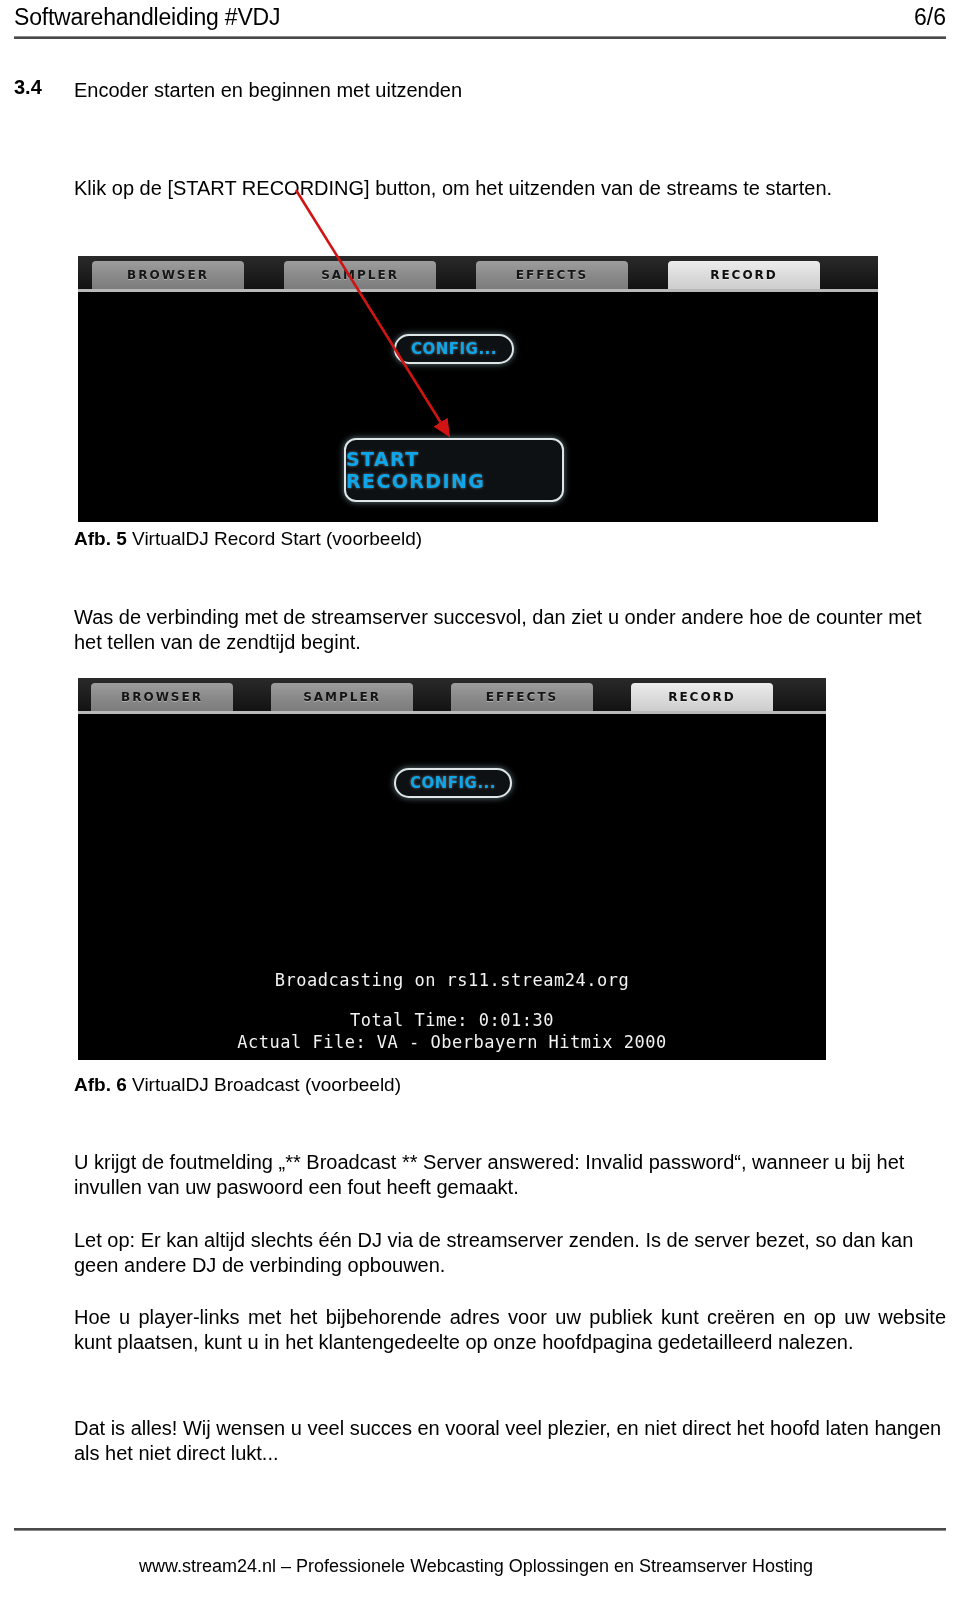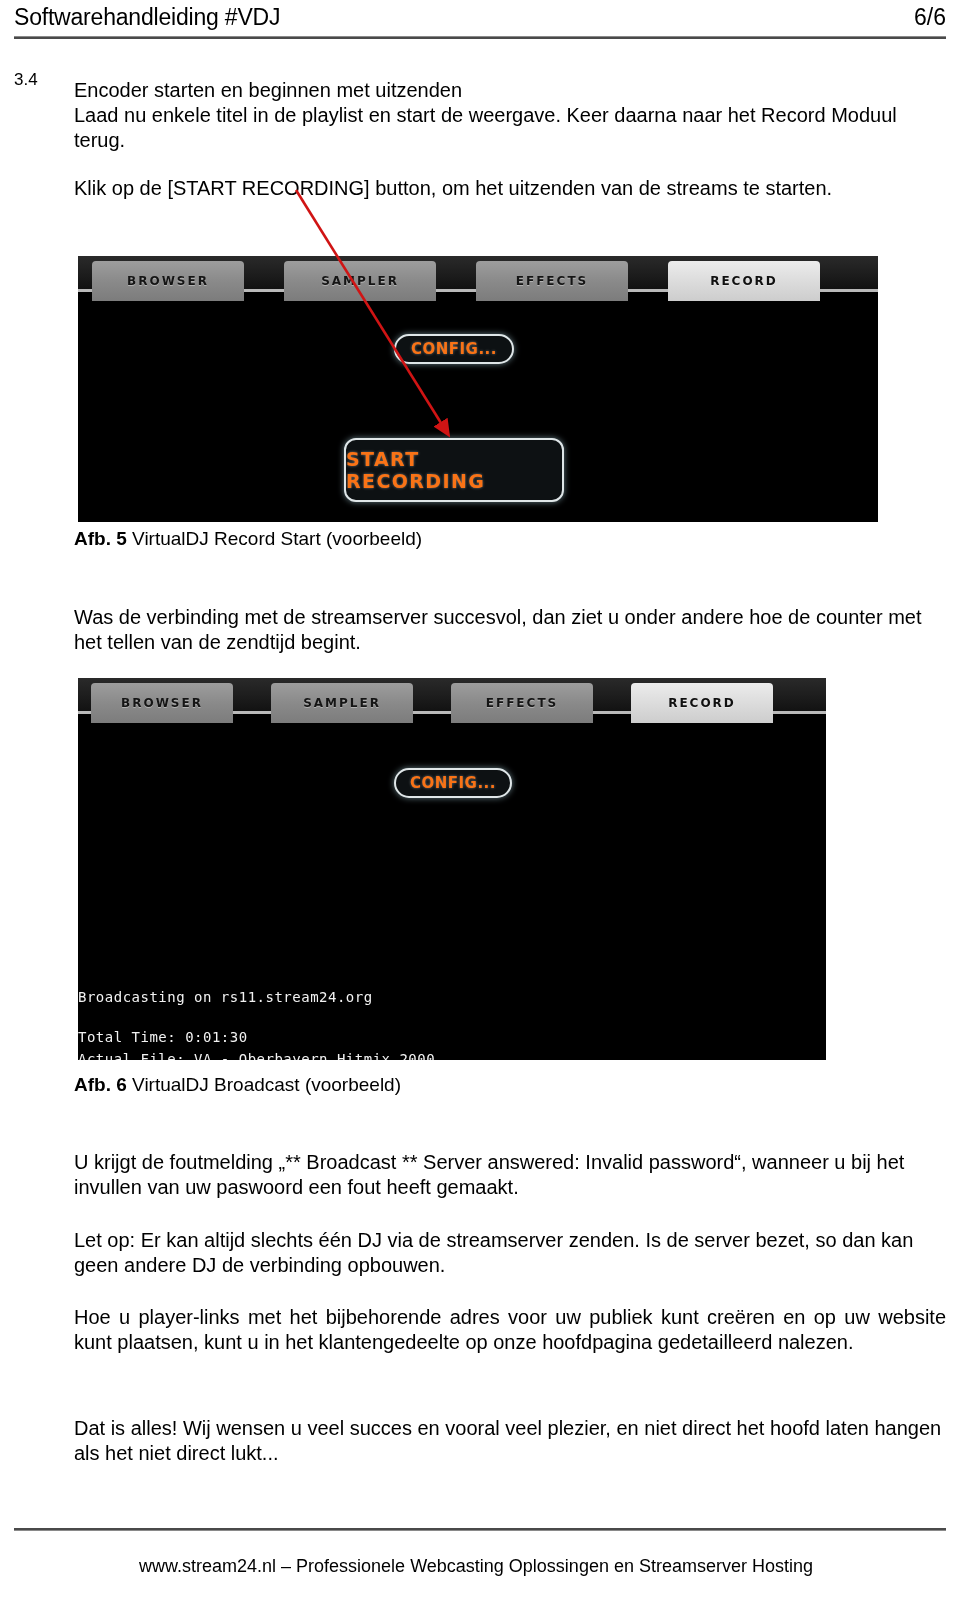--- a/index.html
+++ b/index.html
@@ -44,22 +44,23 @@
     width: 932px;
     height: 3px;
     background: #4a4a4a;
     border-top: 1px solid #8a8a8a;
   }
 
   
   .sec-num {
     position: absolute;
     left: 14px;
-    top: 70px;
-    font-size: 17px;
+    top: 76px;
+    font-size: 20px;
+    font-weight: bold;
   }
   .sec-body {
     position: absolute;
     left: 74px;
     top: 78px;
     width: 872px;
     font-size: 20px;
     line-height: 25px;
   }
   .para {
@@ -100,21 +101,21 @@
   .vdj-tabbar {
     position: relative;
     width: 100%;
     height: 36px;
     background: linear-gradient(to bottom, #2a2a2a 0%, #1d1d1d 55%, #121212 100%);
     border-bottom: 3px solid #b9b9b9;
   }
   .vdj-tab {
     position: absolute;
     top: 5px;
-    height: 40px;
+    height: 28px;
     border-radius: 4px 4px 0 0;
     background: linear-gradient(to bottom, #9d9d9d 0%, #8a8a8a 50%, #7c7c7c 100%);
     color: #151515;
     font-family: "DejaVu Sans", sans-serif;
     font-size: 12px;
     font-weight: bold;
     letter-spacing: 2px;
     display: flex;
     align-items: center;
     justify-content: center;
@@ -127,48 +128,47 @@
 
   .vdj-body { position: relative; width: 100%; }
 
   .vdj-btn {
     position: absolute;
     display: flex;
     align-items: center;
     justify-content: center;
     font-family: "DejaVu Sans", sans-serif;
     font-weight: bold;
-    color: #f97316;
+    color: #0ea5e9;
     background: #0d1113;
     border: 2px solid #dfe6e8;
     box-shadow: 0 0 6px rgba(180,220,235,0.55);
     text-shadow: 0 0 3px rgba(255,255,255,0.4);
   }
   .vdj-btn-config {
     border-radius: 16px;
     font-size: 15px;
     letter-spacing: 0.5px;
   }
   .vdj-btn-record {
     border-radius: 12px;
     font-size: 19px;
     letter-spacing: 1.4px;
   }
 
   .vdj-status {
     position: absolute;
     left: 0;
     width: 100%;
-    text-align: left;
+    text-align: center;
     color: #f2f2f2;
     font-family: "DejaVu Sans Mono", monospace;
-    font-size: 14px;
+    font-size: 17px;
     letter-spacing: 0.5px;
     white-space: nowrap;
-    margin-top: 19px;
   }
 
   
   .arrow-svg {
     position: absolute;
     left: 0;
     top: 0;
     width: 960px;
     height: 1597px;
     pointer-events: none;
@@ -199,21 +199,20 @@
 
 <div class="page-header">
   <div class="hdr-title">Softwarehandleiding #VDJ</div>
   <div class="hdr-page">6/6</div>
 </div>
 <div class="hdr-rule"></div>
 
 <div class="sec-num">3.4</div>
 <div class="sec-body">
   <div>Encoder starten en beginnen met uitzenden</div>
-  <div>Laad nu enkele titel in de playlist en start de weergave. Keer daarna naar het Record Moduul terug.</div>
 </div>
 
 <div class="para p-klik justify">Klik op de [START RECORDING] button, om het uitzenden van de streams te starten.</div>
 
 <div class="vdj vdj-1">
   <div class="vdj-tabbar">
     <div class="vdj-tab" style="left:14px;width:152px;">
       <span>BROWSER</span>
     </div>
     <div class="vdj-tab" style="left:206px;width:152px;">

